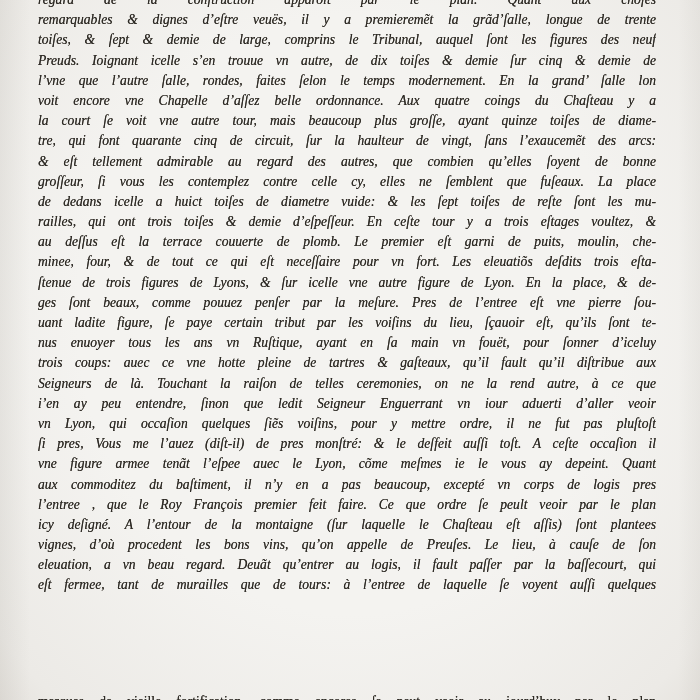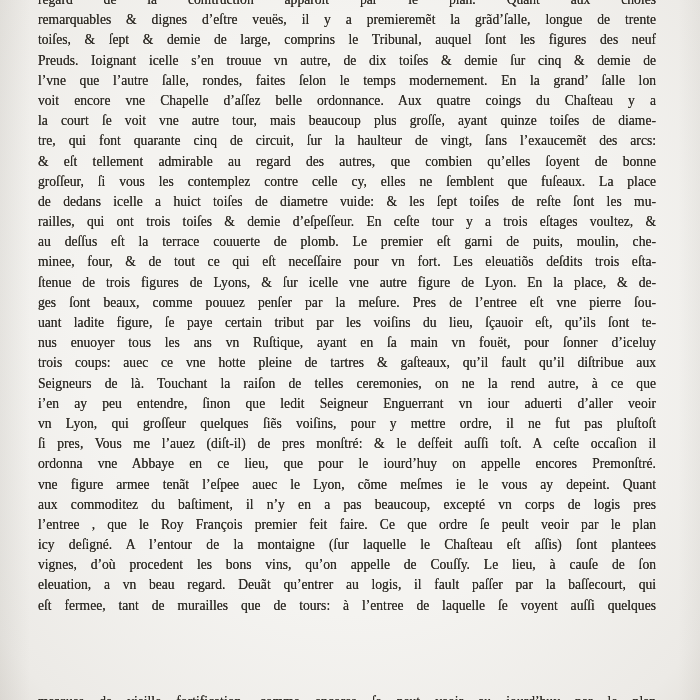--- a/index.html
+++ b/index.html
@@ -30,20 +30,21 @@
     color: #2e2b26;
     text-shadow: 0 0 0.55px rgba(45,40,32,0.85);
     filter: blur(0.18px);
   }
   .line {
     height: 20.2px;
     overflow: hidden;
     text-align: justify;
     text-align-last: justify;
     white-space: normal;
+    font-style: italic;
   }
   .bottom-partial {
     position: absolute;
     left: 38px;
     width: 618px;
     top: 692px;
     height: 8px;
     overflow: hidden;
     font-family: "Liberation Serif", "DejaVu Serif", serif;
     font-size: 13.6px;
@@ -74,25 +75,24 @@
       <div class="line">railles, qui ont trois toiſes &amp; demie d’eſpeſſeur. En ceſte tour y a trois eſtages voultez, &amp;</div>
       <div class="line">au deſſus eſt la terrace couuerte de plomb.  Le premier eſt garni de puits, moulin, che-</div>
       <div class="line">minee, four, &amp; de tout ce qui eſt neceſſaire pour vn fort. Les eleuatiõs deſdits trois eſta-</div>
       <div class="line">ſtenue de trois figures de Lyons, &amp; ſur icelle vne autre figure de Lyon. En la place, &amp; de-</div>
       <div class="line">ges ſont beaux, comme pouuez penſer par la meſure. Pres de l’entree eſt vne pierre ſou-</div>
       <div class="line">uant ladite figure, ſe paye certain tribut par les voiſins du lieu, ſçauoir eſt, qu’ils ſont te-</div>
       <div class="line">nus enuoyer tous les ans vn Ruſtique, ayant en ſa main vn fouët, pour ſonner d’iceluy</div>
       <div class="line">trois coups: auec ce vne hotte pleine de tartres &amp; gaſteaux, qu’il fault qu’il diſtribue aux</div>
       <div class="line">Seigneurs de là.  Touchant la raiſon de telles ceremonies, on ne la rend autre, à ce que</div>
       <div class="line">i’en ay peu entendre, ſinon que ledit Seigneur Enguerrant vn iour aduerti d’aller veoir</div>
-      <div class="line">vn Lyon, qui groſſeur quelques ſiẽs voiſins, pour y mettre ordre, il ne fut pas pluſtoſt</div>
+      <div class="line">vn Lyon, qui occaſion quelques ſiẽs voiſins, pour y mettre ordre, il ne fut pas pluſtoſt</div>
       <div class="line">ſi pres, Vous me l’auez (diſt-il) de pres monſtré: &amp; le deſfeit auſſi toſt. A ceſte occaſion il</div>
-      <div class="line">ordonna vne Abbaye en ce lieu, que pour le iourd’huy on appelle encores Premonſtré.</div>
       <div class="line">vne figure armee tenãt l’eſpee auec le Lyon, cõme meſmes ie le vous ay depeint.  Quant</div>
       <div class="line">aux commoditez du baſtiment, il n’y en a pas beaucoup, excepté vn corps de logis pres</div>
       <div class="line">l’entree , que le Roy François premier feit faire.  Ce que ordre ſe peult veoir par le plan</div>
       <div class="line">icy deſigné.  A l’entour de la montaigne (ſur laquelle le Chaſteau eſt aſſis) ſont plantees</div>
-      <div class="line">vignes, d’où procedent les bons vins, qu’on appelle de Couſſy.  Le lieu, à cauſe de ſon</div>
+      <div class="line">vignes, d’où procedent les bons vins, qu’on appelle de Preuſes.  Le lieu, à cauſe de ſon</div>
       <div class="line">eleuation, a vn beau regard. Deuãt qu’entrer au logis, il fault paſſer par la baſſecourt, qui</div>
       <div class="line">eſt fermee, tant de murailles que de tours: à l’entree de laquelle ſe voyent auſſi quelques</div>
     </div>
   <div class="bottom-partial">marques de vieille fortification, comme encores ſe peut veoir au iourd’huy par le plan</div>
 </div>
 
 </body></html>

